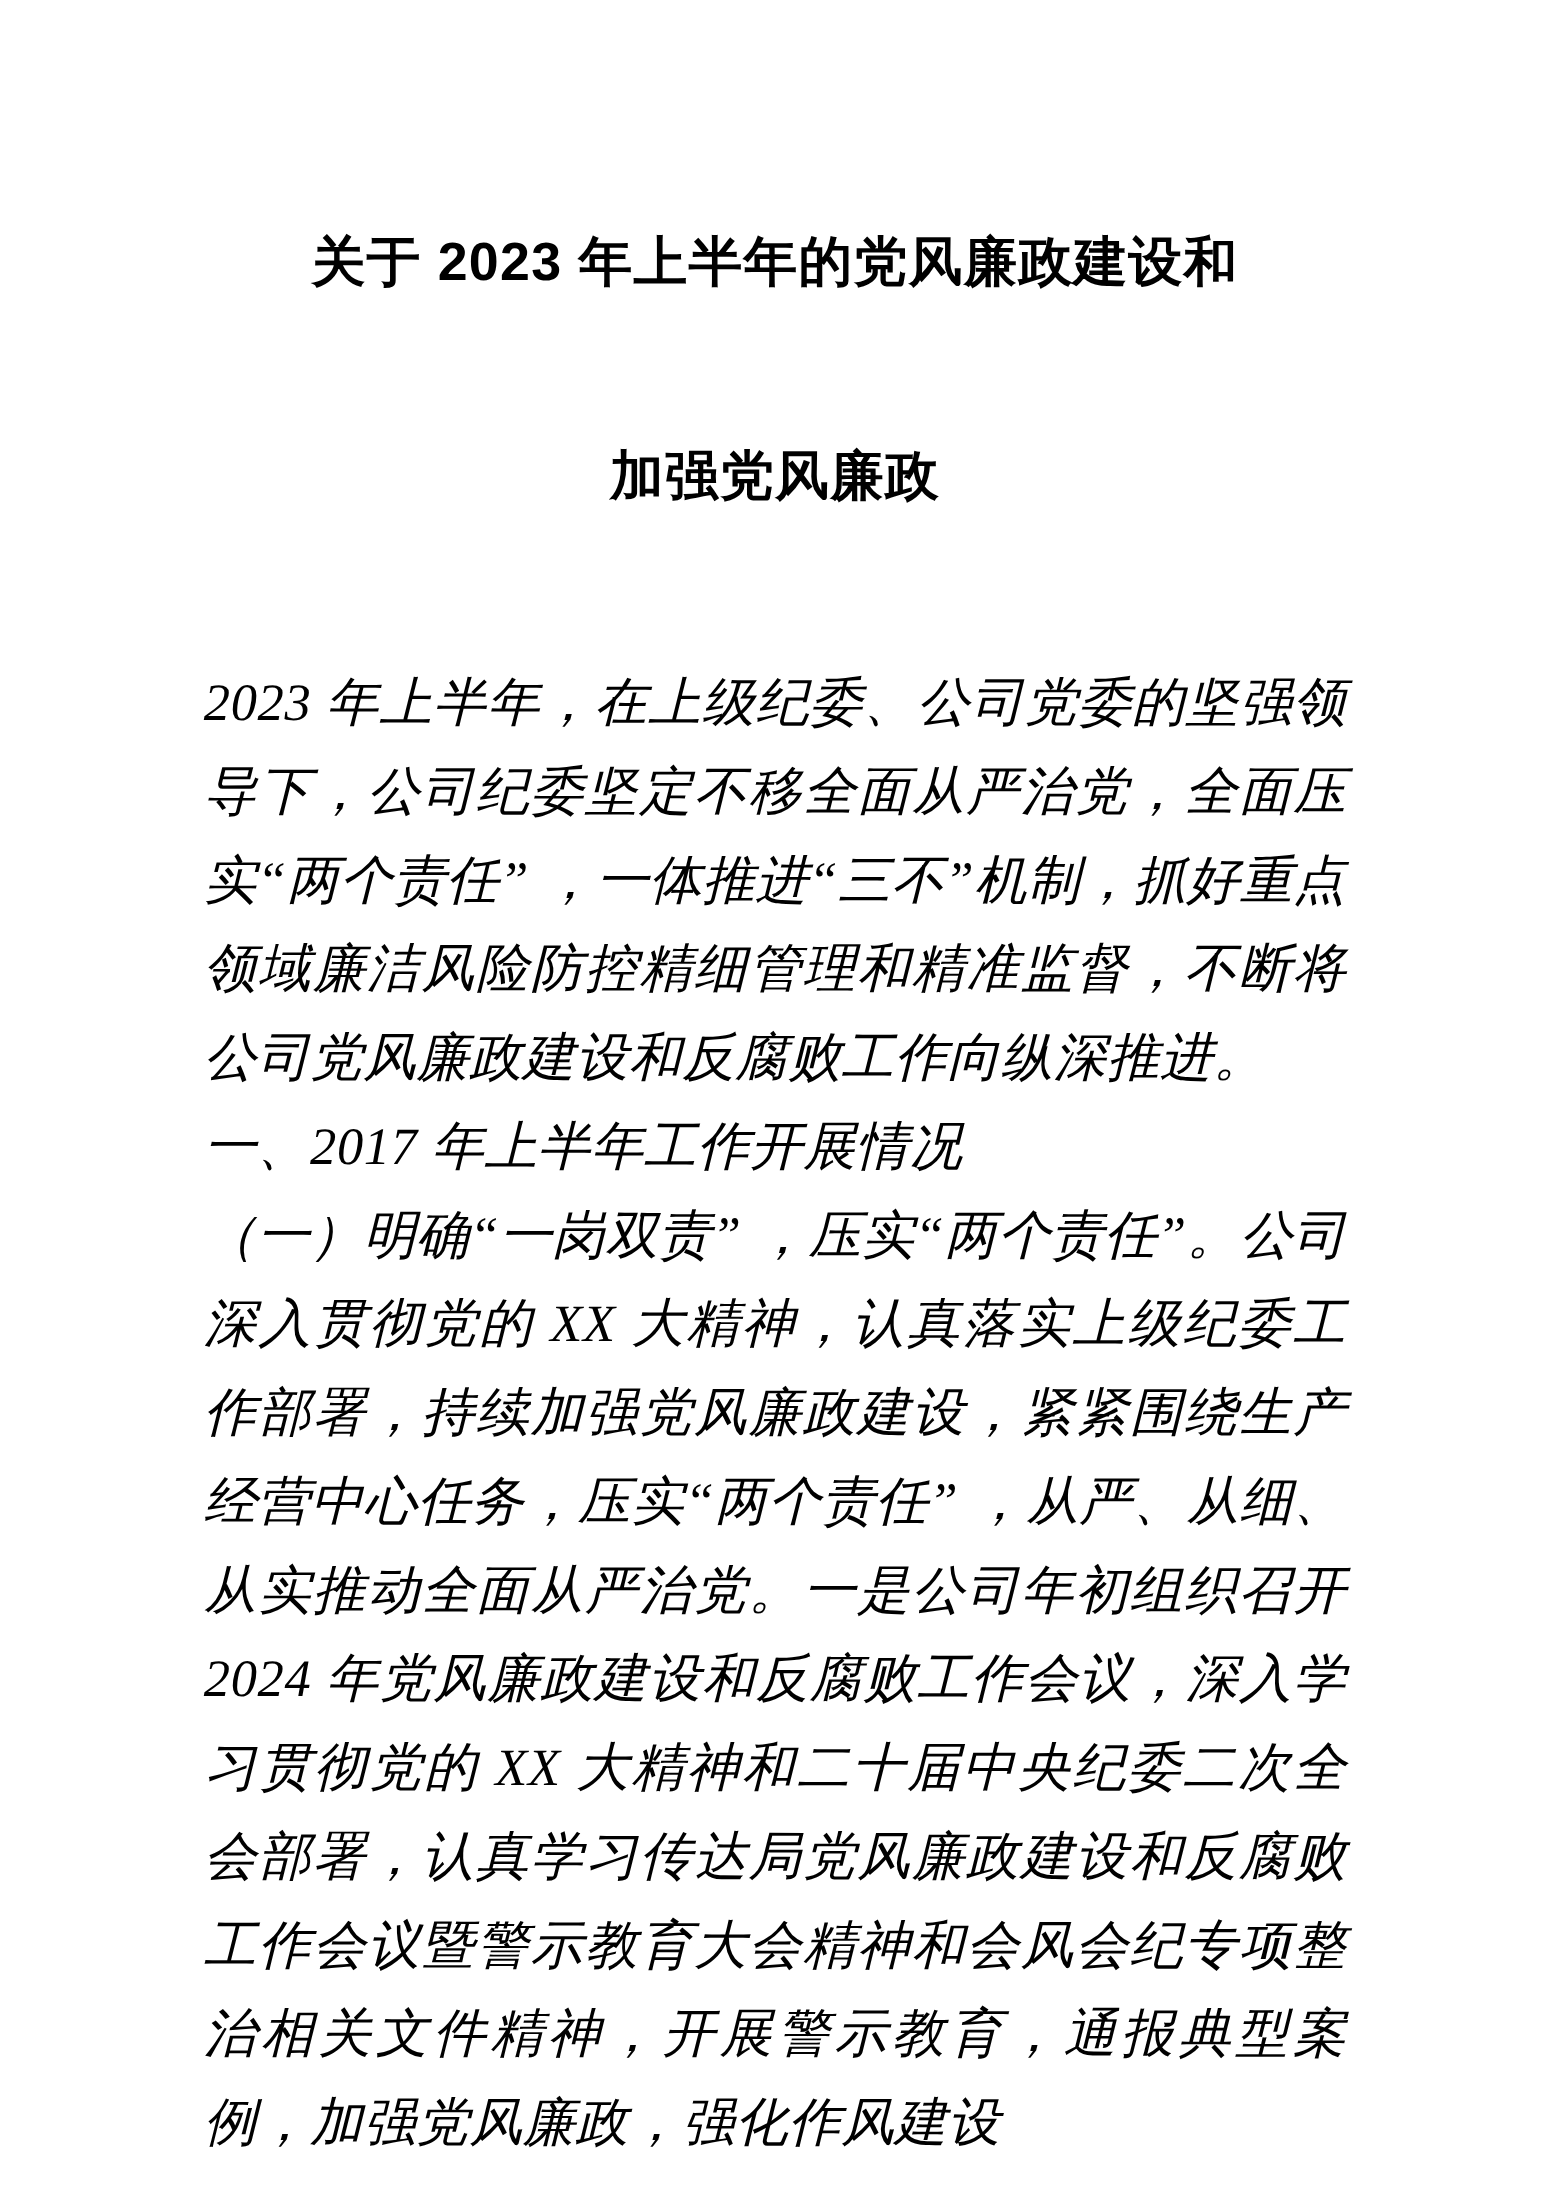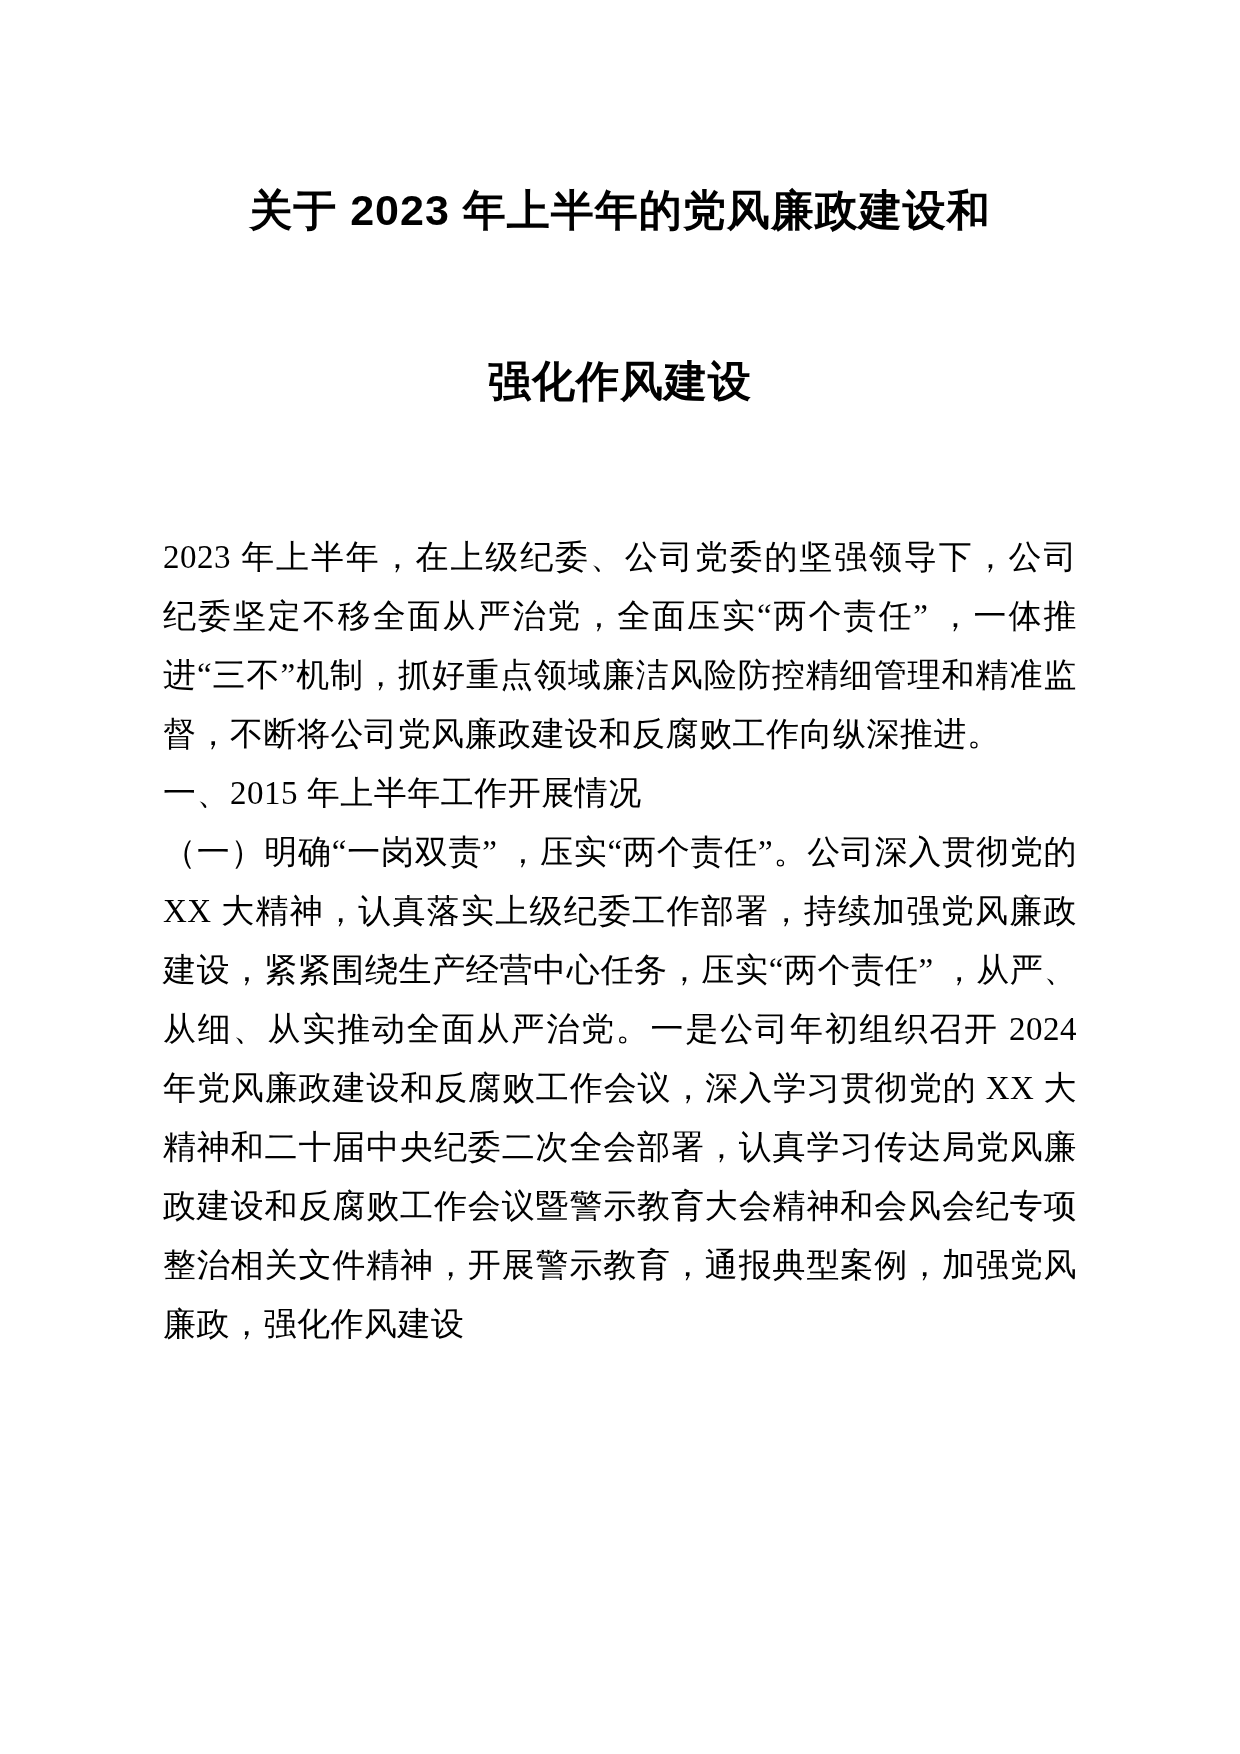--- a/index.html
+++ b/index.html
@@ -25,36 +25,37 @@
     font-weight: bold;
     font-size: 43px;
     line-height: 1.1;
     letter-spacing: 1px;
   }
   .doc-title.line2 {
     margin-top: 124px;
   }
   .doc-body {
     margin-top: 122px;
-    font-size: 33px;
-    line-height: 59px;
+    font-size: 42px;
+    line-height: 71px;
+    font-style: italic;
   }
   .doc-body p {
     margin: 0;
     text-align: justify;
     text-align-last: left;
     word-break: break-all;
     letter-spacing: 0.5px;
   }
 </style>
 </head>
 <body>
 
 <div class="page">
   <div class="doc-title line1">关于 2023 年上半年的党风廉政建设和</div>
-  <div class="doc-title line2">强化作风建设</div>
+  <div class="doc-title line2">加强党风廉政</div>
 
   <div class="doc-body">
     <p>2023 年上半年，在上级纪委、公司党委的坚强领导下，公司纪委坚定不移全面从严治党，全面压实“两个责任” ，一体推进“三不”机制，抓好重点领域廉洁风险防控精细管理和精准监督，不断将公司党风廉政建设和反腐败工作向纵深推进。</p>
-    <p>一、2015 年上半年工作开展情况</p>
+    <p>一、2017 年上半年工作开展情况</p>
     <p>（一）明确“一岗双责” ，压实“两个责任”。公司深入贯彻党的 XX 大精神，认真落实上级纪委工作部署，持续加强党风廉政建设，紧紧围绕生产经营中心任务，压实“两个责任” ，从严、从细、从实推动全面从严治党。一是公司年初组织召开 2024 年党风廉政建设和反腐败工作会议，深入学习贯彻党的 XX 大精神和二十届中央纪委二次全会部署，认真学习传达局党风廉政建设和反腐败工作会议暨警示教育大会精神和会风会纪专项整治相关文件精神，开展警示教育，通报典型案例，加强党风廉政，强化作风建设</p>
   </div>
 </div>
 
 </body></html>

